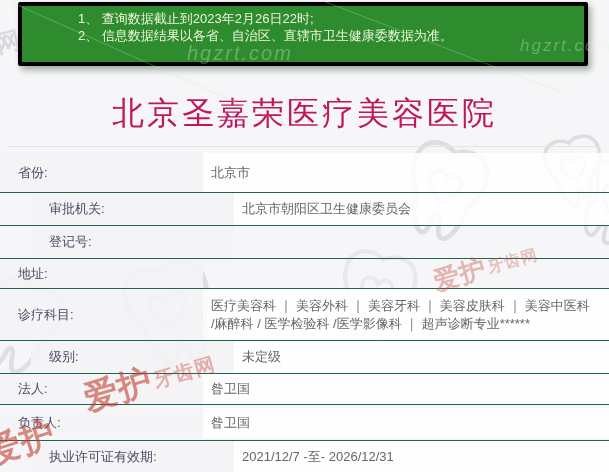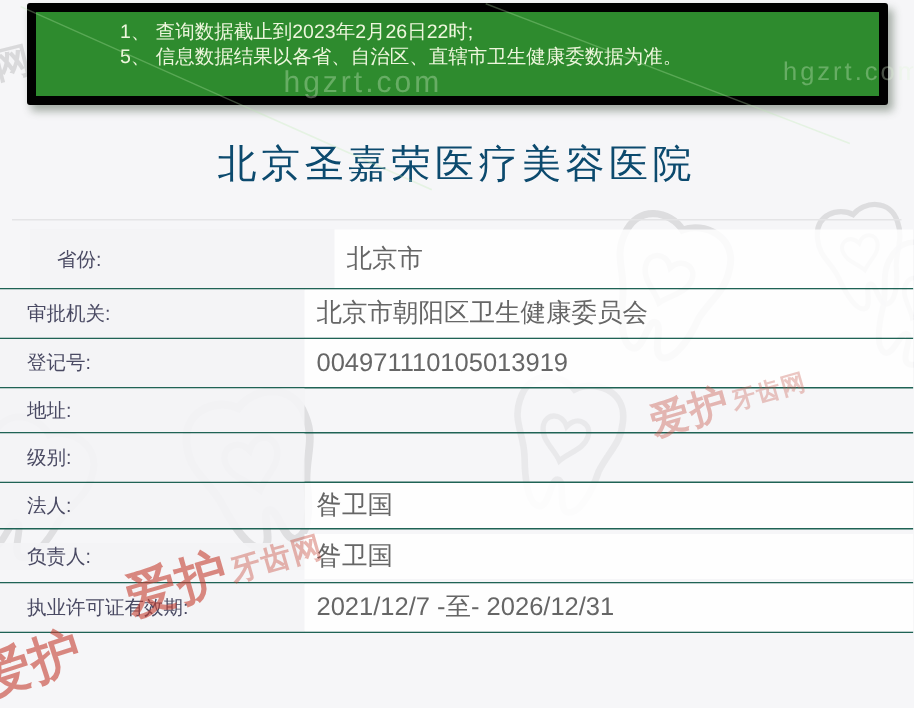--- a/index.html
+++ b/index.html
@@ -6,64 +6,64 @@
   body {
     width:609px; height:472px;
     font-family:"Liberation Sans","DejaVu Sans",sans-serif;
     background:#f6f6f8;
   }
   .page { position:relative; width:609px; height:472px; overflow:hidden; background:#f6f6f8; }
 
   
   .banner {
     position:absolute; top:2px; left:18px; width:562px; height:52px;
-    background:#2e8b2e; border:6px solid #000000; border-radius:2px;
+    background:#2e8b2e; border:4px solid #000000; border-radius:2px;
     box-shadow:3px 4px 6px rgba(60,80,60,.45);
     padding-top:4px; box-sizing:content-box; z-index:3;
   }
   .banner-line {
     padding-left:56px; font-size:13px; line-height:17px; color:#edf6dc;
     white-space:nowrap; overflow:hidden;
   }
   .banner .streak { position:absolute; height:1px; background:rgba(190,235,175,.3); transform-origin:left top; pointer-events:none; }
   .streak.s1 { width:300px; left:-10px; top:-4px; transform:rotate(24deg); }
   .streak.s2 { width:260px; left:300px; top:-6px; transform:rotate(21deg); }
   .domain-mark {
     position:absolute; font-size:20px; letter-spacing:2px;
-    color:rgba(225,245,215,.32); pointer-events:none;
+    color:rgba(225,245,215,.32); font-style:italic; pointer-events:none;
   }
   .domain-mark.d1 { left:165px; top:36px; }
   .domain-mark.d2 { left:498px; top:30px; font-size:17px; }
 
   
   .title {
     position:absolute; top:92px; left:0; width:609px;
-    text-align:center; font-size:26px; letter-spacing:3px;
-    color:#0c4a6e; z-index:2;
+    text-align:center; font-size:32px; letter-spacing:3px;
+    color:#be185d; z-index:2;
   }
   .title-divider {
     position:absolute; top:146px; left:8px; right:8px; height:0;
     border-top:1px solid #e4e4e6; z-index:2;
   }
 
   
   .info-table { position:absolute; top:153px; left:0; width:609px; z-index:2; }
   .info-row { display:flex; align-items:stretch; border-bottom:1px solid #1f6355; }
   .cell-label {
     width:185px; flex:0 0 185px; background:rgba(243,243,245,.92);
     color:#4a4a63; font-size:13px; padding:0 0 0 18px;
     display:flex; align-items:center;
   }
   .cell-value {
     flex:1; background:rgba(255,255,255,.85); color:#666;
-    font-size:17px; line-height:18px; padding:6px 14px 6px 8px;
+    font-size:13px; line-height:18px; padding:6px 14px 6px 8px;
     display:flex; align-items:center;
   }
-  .info-row.h40 { min-height:39px;padding-left:20px; }
-  .info-row.h33 { min-height:32px; }
+  .info-row.h40 { min-height:39px; }
+  .info-row.h33 { min-height:32px;padding-left:31px; }
   .info-row.h30 { min-height:29px; }
   .info-row.h36 { min-height:35px;align-items:center; }
   .info-row.h52 { min-height:51px; }
 
   
   .wm { position:absolute; pointer-events:none; z-index:1; }
   .tooth { opacity:.8; }
   .tooth svg { display:block; }
   .brand-wm { display:flex; align-items:flex-end; transform-origin:center; white-space:nowrap; }
   .brand-bold { font-size:34px; font-weight:bold; color:rgba(196,62,48,.6); letter-spacing:1px; }
@@ -75,21 +75,21 @@
 </style>
 </head>
 <body>
 
 <div class="page">
 
   <div class="banner">
     <div class="streak s1"></div>
     <div class="streak s2"></div>
     <div class="banner-line">1、 查询数据截止到2023年2月26日22时;</div>
-    <div class="banner-line">5、 信息数据结果以各省、自治区、直辖市卫生健康委数据为准。</div>
+    <div class="banner-line">2、 信息数据结果以各省、自治区、直辖市卫生健康委数据为准。</div>
     <div class="domain-mark d1">hgzrt.com</div>
     <div class="domain-mark d2">hgzrt.com</div>
   </div>
 
   <div class="title">北京圣嘉荣医疗美容医院</div>
   <div class="title-divider"></div>
 
   <div class="wm tooth" style="left:395px;top:140px;transform:rotate(18deg);">
     <svg width="95" height="104" viewBox="0 0 100 110" fill="none">
       <path d="M50 12 C38 2 14 4 12 28 C10 44 20 52 24 68 C28 86 34 102 42 102 C50 102 46 80 52 80 C58 80 56 102 64 102 C72 102 78 86 80 68 C84 52 92 44 90 28 C88 4 62 2 50 12 Z" stroke="#d7d7d9" stroke-width="5"></path>
@@ -146,30 +146,34 @@
       <div class="cell-value">北京市</div>
     </div>
 
     <div class="info-row h33">
       <div class="cell-label">审批机关:</div>
       <div class="cell-value">北京市朝阳区卫生健康委员会</div>
     </div>
 
     <div class="info-row h33">
       <div class="cell-label">登记号:</div>
-      <div class="cell-value">004971110105013919</div>
     </div>
 
     <div class="info-row h30">
       <div class="cell-label">地址:</div>
     </div>
 
+    <div class="info-row h52">
+      <div class="cell-label">诊疗科目:</div>
+      <div class="cell-value">医疗美容科 ｜ 美容外科 ｜ 美容牙科 ｜ 美容皮肤科 ｜ 美容中医科 /麻醉科 / 医学检验科 /医学影像科 ｜ 超声诊断专业******</div>
+    </div>
 
     <div class="info-row h33">
       <div class="cell-label">级别:</div>
+      <div class="cell-value">未定级</div>
     </div>
 
     <div class="info-row h30">
       <div class="cell-label">法人:</div>
       <div class="cell-value">昝卫国</div>
     </div>
 
     <div class="info-row h36">
       <div class="cell-label">负责人:</div>
       <div class="cell-value">昝卫国</div>

